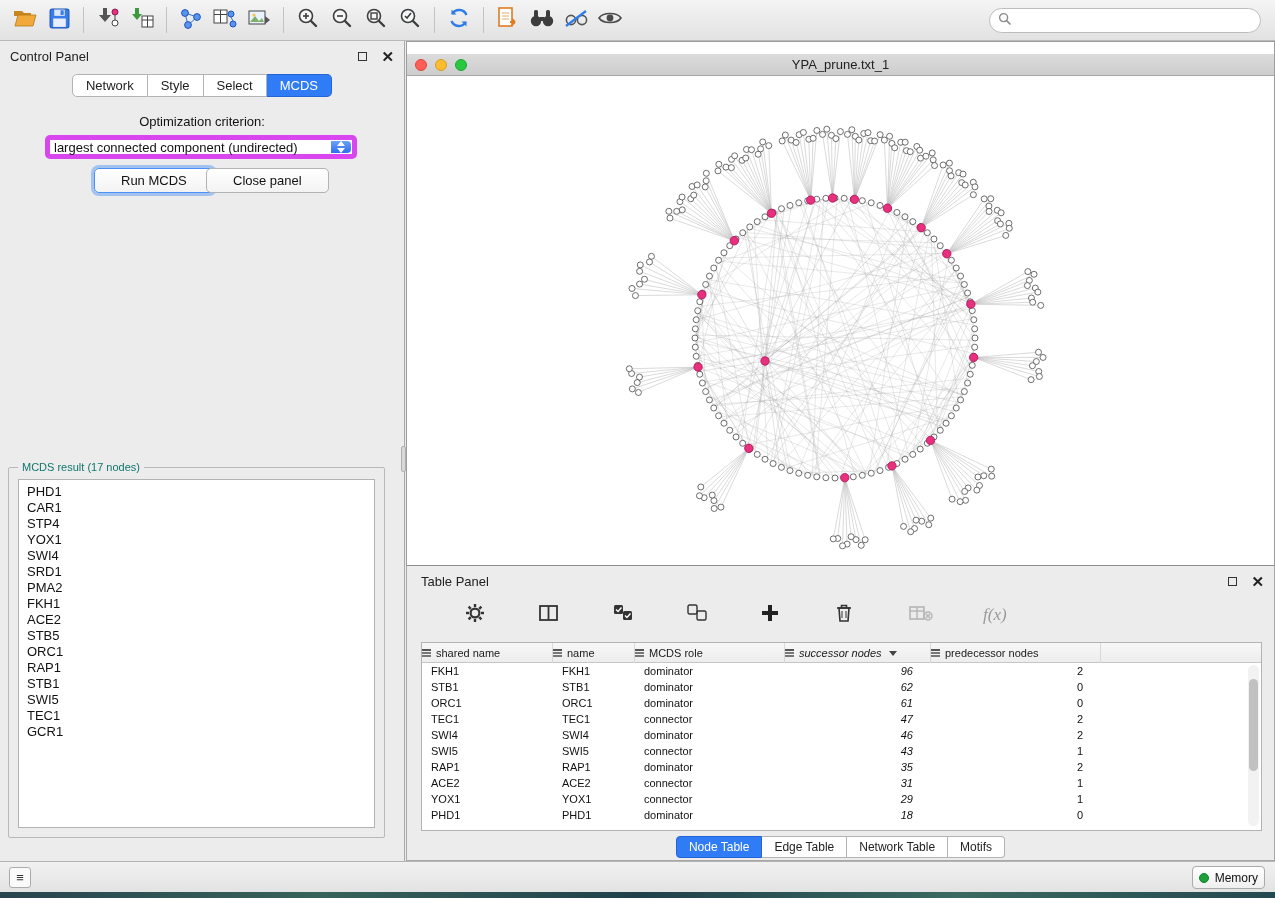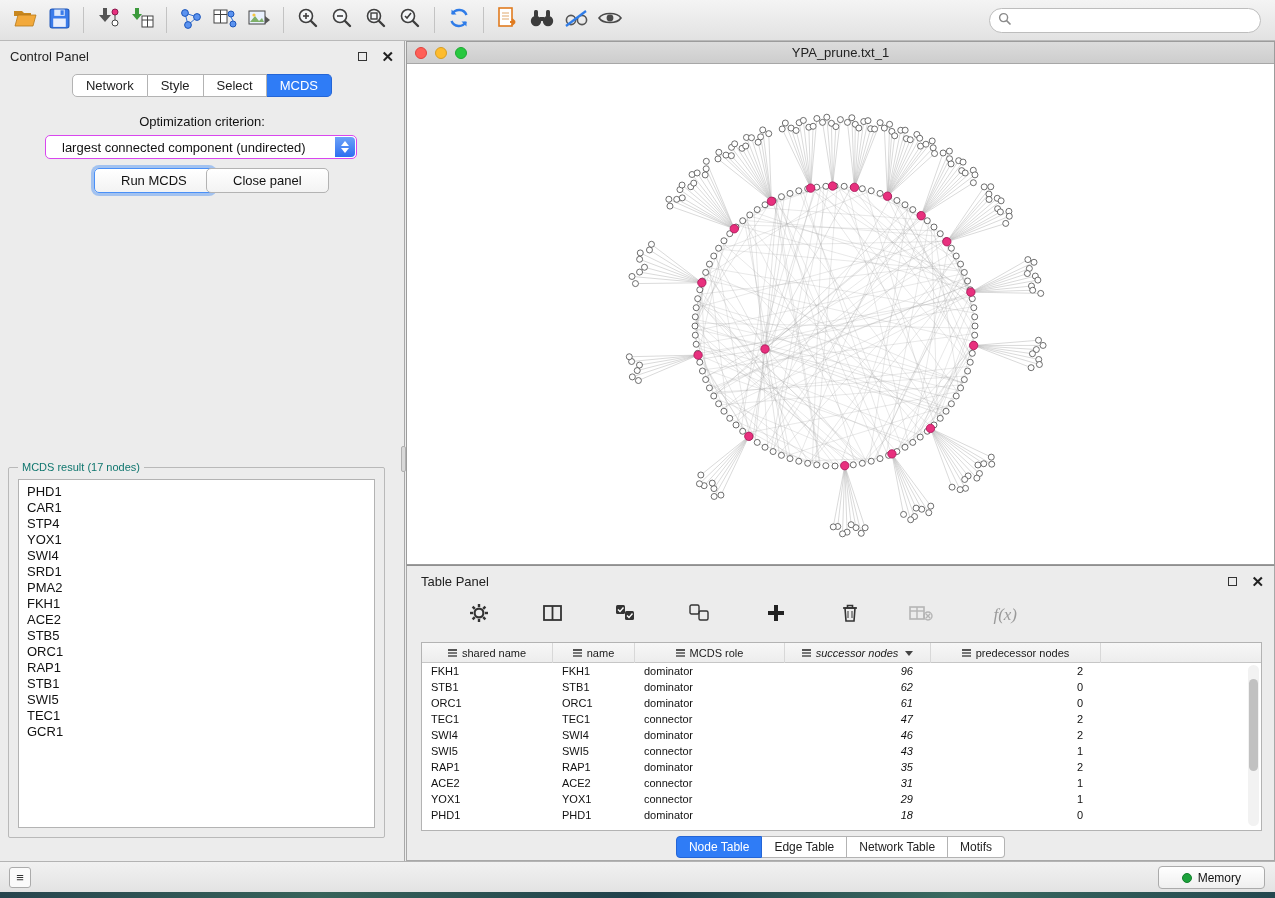--- a/index.html
+++ b/index.html
@@ -24,21 +24,21 @@
   .close-ic { font-size:15px; font-weight:bold; color:#222; line-height:1; }
 
   #control-tabs { position:absolute; left:0; right:0; top:33px; display:flex; justify-content:center; }
   .ctab { font-size:13px; padding:3px 13px; background:#fff; border:1px solid #b3b3b3; border-left:none; color:#222; }
   .ctab:first-child { border-left:1px solid #b3b3b3; border-radius:5px 0 0 5px; }
   .ctab:last-child { border-radius:0 5px 5px 0; }
   .ctab.sel { background:#2f7cf6; border-color:#2465d6; color:#fff; }
 
   #opt-label { position:absolute; left:0; right:0; top:73px; text-align:center; font-size:13px; color:#111; }
   #criterion { position:absolute; left:45px; top:94px; width:312px; height:24px; background:#fff;
-    border:1px solid #d946ef; border-radius:5px; font-size:13px; display:flex; align-items:center; padding-left:16px; color:#111; }
+    border:5px solid #d946ef; border-radius:5px; font-size:13px; display:flex; align-items:center; padding-left:4px; color:#111; }
   #criterion .stepper { position:absolute; right:1px; top:1px; bottom:1px; width:20px; border-radius:0 4px 4px 0;
     background:linear-gradient(#6ba2f8,#2e6ef0); display:flex; flex-direction:column; align-items:center; justify-content:center; gap:2px; }
   .chev-up { width:0; height:0; border-left:4px solid transparent; border-right:4px solid transparent; border-bottom:5px solid #fff; }
   .chev-dn { width:0; height:0; border-left:4px solid transparent; border-right:4px solid transparent; border-top:5px solid #fff; }
 
   .mac-btn { position:absolute; top:127px; height:25px; background:linear-gradient(#ffffff,#f3f3f3);
     border:1px solid #b3b3b3; border-radius:5px; font-size:13px; color:#111; padding:0 26px;
     display:flex; align-items:center; justify-content:center; font-family:"Liberation Sans",sans-serif; }
   #run-btn { left:94px; border-color:#4a90f7; box-shadow:0 0 0 3px rgba(74,144,247,.45); }
   #closepanel-btn { left:206px; }
@@ -48,37 +48,37 @@
   #result-fieldset legend { font-size:11px; color:#0f766e; padding:0 4px; }
   #mcds-list { width:100%; height:100%; background:#fff; border:1px solid #b3b3b3; overflow:hidden; padding:4px 8px; }
   .mcds-item { font-size:13px; line-height:16px; color:#111; }
 
   .divider-handle { position:absolute; left:401px; top:446px; width:5px; height:26px;
     background:#d8d8d8; border:1px solid #b0b0b0; border-radius:2px; }
 
   
   #network-panel { position:absolute; left:406px; top:41px; width:869px; height:524px; background:#fff; border:1px solid #9c9c9c; }
   #net-titlebar { height:22px; background:linear-gradient(#dcdcdc,#cdcdcd); border-bottom:1px solid #a7a7a7;
-    display:flex; align-items:center; padding:0 8px; position:relative; }
+    display:flex; align-items:center; padding:0 8px; position:relative;margin-top:12px; }
   .macdot { width:12px; height:12px; border-radius:50%; margin-right:8px; }
   .dot-red { background:#ff5f57; border:1px solid #e0443e; }
   .dot-yellow { background:#febc2e; border:1px solid #d69e23; }
   .dot-green { background:#28c840; border:1px solid #1ea832; }
   #net-title { position:absolute; left:0; right:0; text-align:center; font-size:13px; color:#222; pointer-events:none; }
   #net-canvas { width:867px; height:500px; background:#fff; }
 
   
   #table-panel { position:absolute; left:406px; top:565px; width:869px; height:296px; background:#ececec; border:1px solid #a8a8a8; border-top:1px solid #8f8f8f; }
   #tp-toolbar { position:absolute; left:10px; top:28px; height:42px; display:flex; align-items:center; gap:18px; padding-left:16px; }
-  .tpi { display:flex; align-items:center; justify-content:flex-end; width:24px; height:24px;margin-left:32px; }
+  .tpi { display:flex; align-items:center; justify-content:flex-start; width:24px; height:24px;margin-left:32px; }
   .fx { font-family:"Liberation Serif",serif; font-style:italic; font-size:17px; color:#9a9a9a; }
 
   #table-wrap { position:absolute; left:14px; top:76px; width:841px; height:189px; background:#fff; border:1px solid #b3b3b3; overflow:hidden; }
   #table-header-row { display:flex; height:20px; background:linear-gradient(#f7f7f7,#ededed); border-bottom:1px solid #c6c6c6; }
-  .th { display:flex; align-items:center; justify-content:center; gap:5px; font-size:11px; color:#1a1a1a; border-right:1px solid #d8d8d8; height:20px; }
+  .th { display:flex; align-items:center; gap:5px; font-size:11px; color:#1a1a1a; border-right:1px solid #d8d8d8; height:20px; }
   .hicon { display:inline-block; width:9px; height:8px;
     background:linear-gradient(#555 0 2px,transparent 2px 3px,#777 3px 5px,transparent 5px 6px,#777 6px 8px); }
   .chevdn { width:0; height:0; border-left:4px solid transparent; border-right:4px solid transparent; border-top:5px solid #444; margin-left:2px; }
   .tr { display:flex; height:16px; }
   .td { font-size:11px; line-height:16px; color:#111; padding-left:9px; overflow:hidden; white-space:nowrap; }
   .td.num { text-align:right; padding-right:18px; padding-left:0; }
   .w0{width:131px;} .w1{width:82px;} .w2{width:150px;} .w3{width:146px;font-style:italic;} .w4{width:170px;} .w5{flex:1;}
   #vscroll { position:absolute; right:2px; top:22px; width:11px; bottom:4px; background:#f2f2f2; border-radius:6px; }
   #vscroll .thumb { position:absolute; left:1px; right:1px; top:14px; height:92px; background:#c1c1c1; border-radius:5px; }
 
@@ -88,21 +88,21 @@
   .btab:last-child { border-radius:0 4px 4px 0; }
   .btab.sel { background:#2f7cf6; border-color:#2465d6; color:#fff; }
 
   
   #statusbar { position:absolute; left:0; top:861px; width:1275px; height:31px;
     background:linear-gradient(#f1f1f1,#e3e3e3); border-top:1px solid #b3b3b3; }
   #menu-btn { position:absolute; left:9px; top:5px; width:22px; height:21px; background:#fafafa;
     border:1px solid #ababab; border-radius:3px; display:flex; align-items:center; justify-content:center;
     font-size:13px; color:#333; }
   #memory-btn { position:absolute; right:10px; top:4px; height:23px; background:linear-gradient(#ffffff,#efefef);
-    border:1px solid #ababab; border-radius:4px; display:flex; align-items:center; gap:6px; padding:0 23px; font-size:12px; color:#111; }
+    border:1px solid #ababab; border-radius:4px; display:flex; align-items:center; gap:6px; padding:0 6px; font-size:12px; color:#111; }
   .green-dot { width:10px; height:10px; border-radius:50%; background:#1ca23c; border:1px solid #13802d; }
   #deskstrip { position:absolute; left:0; top:892px; width:1275px; height:6px;
     background:linear-gradient(90deg,#27454e,#37635a,#20414b,#3a6a60,#24484f); }
 </style>
 </head>
 <body>
 
 <div id="toolbar">
   <div class="tbtn">
     <span><svg width="24" height="20" viewBox="0 0 24 20">

